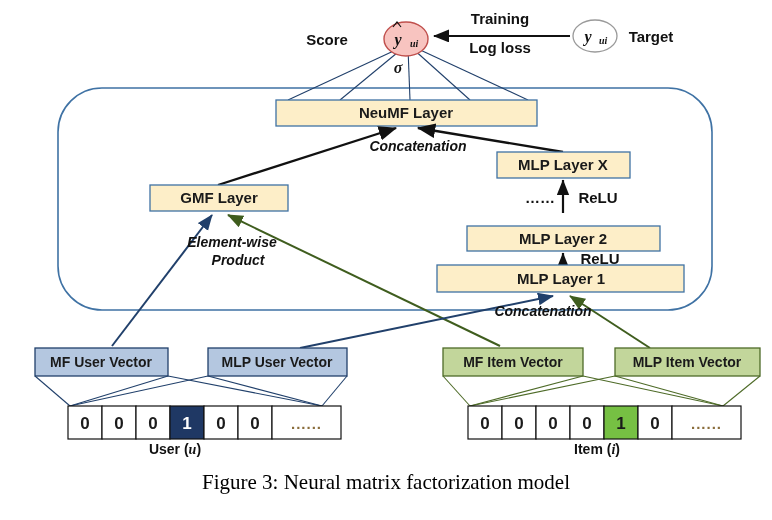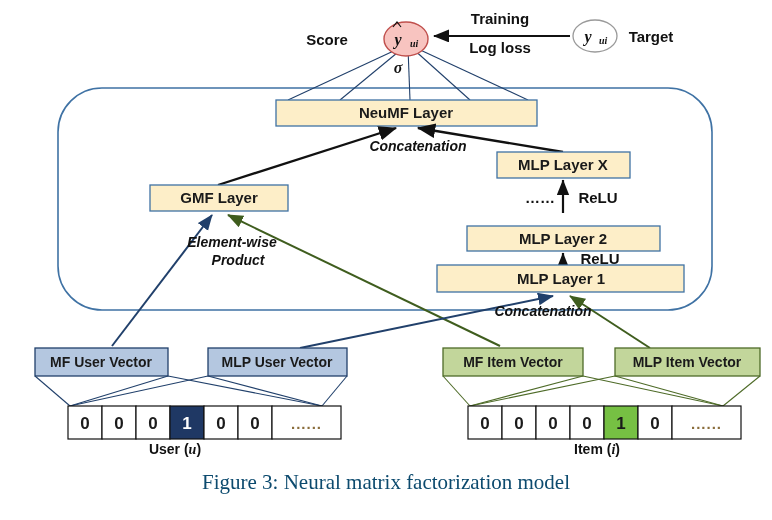--- a/index.html
+++ b/index.html
@@ -84,21 +84,21 @@
     fill: #111111;
   }
   .caption {
     position: absolute;
     left: 0;
     top: 470px;
     width: 772px;
     text-align: center;
     font-family: "Liberation Serif", serif;
     font-size: 21px;
-    color: #0c4a6e;
+    color: #000000;
   }
 </style>
 </head>
 <body>
 
 <div id="figure-root">
 
   <svg class="diagram" viewBox="0 0 772 520">
     <defs>
       <marker id="arrNavy" markerWidth="9" markerHeight="9" refX="7.5" refY="3.2" orient="auto">

